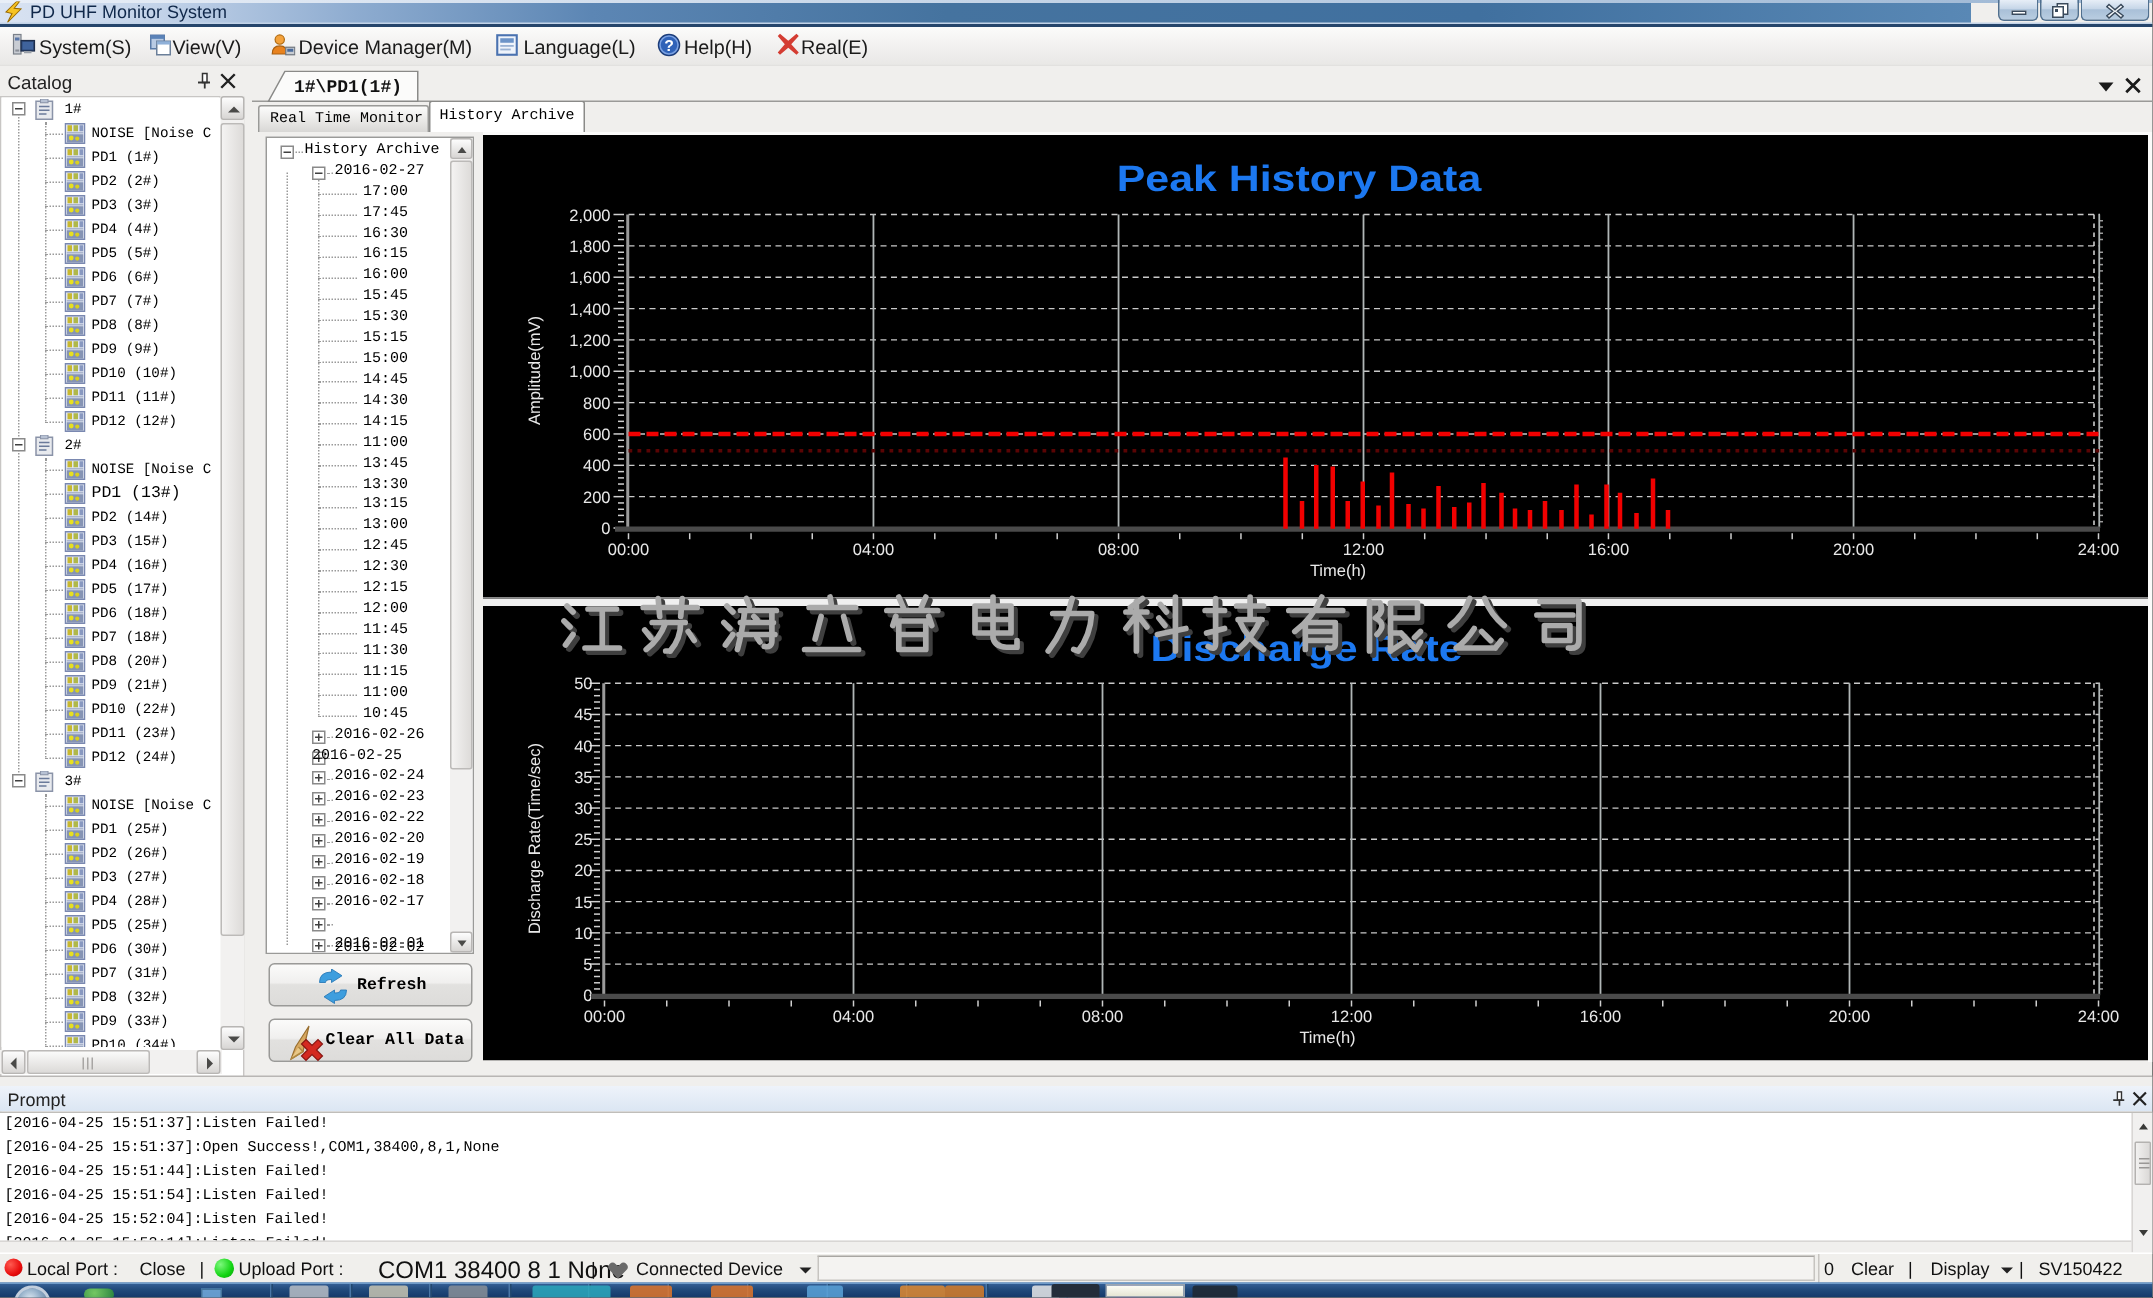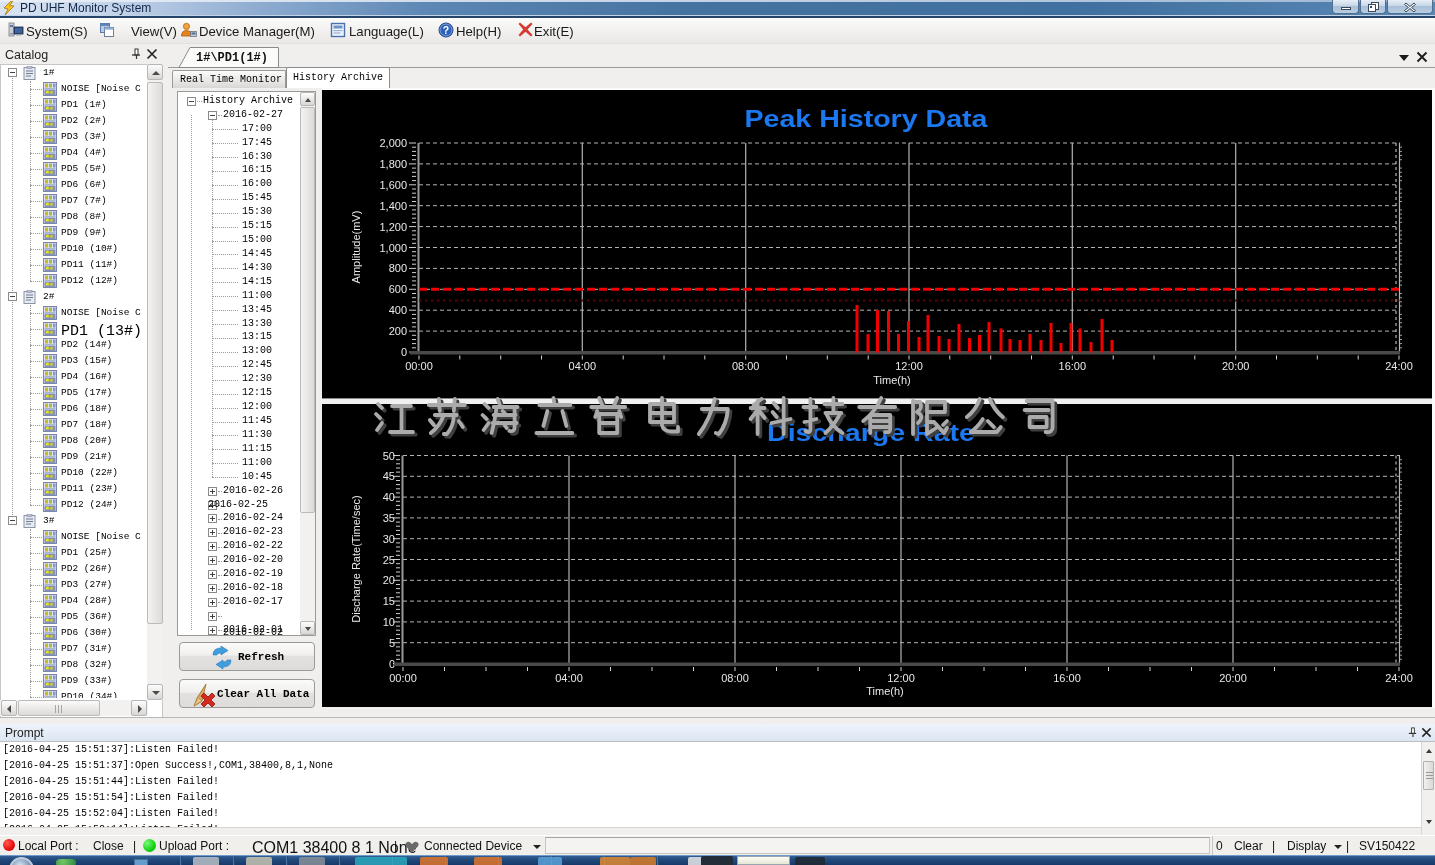--- a/index.html
+++ b/index.html
@@ -2,21 +2,21 @@
 <html><head><meta charset="utf-8">
 <style>
 * { margin:0; padding:0; box-sizing:border-box; }
 html,body { width:1435px; height:865px; overflow:hidden; }
 body { font-family:"Liberation Sans", sans-serif; background:#f0efed; position:relative; }
 .abs { position:absolute; }
 .mono { font-family:"Liberation Mono", monospace; }
 </style></head>
 <body>
 
-<div class="abs" style="left:0;top:0;width:1435px;height:18px;
+<div class="abs" style="left:0;top:0;width:1314px;height:18px;
  background:linear-gradient(to right,#d9e3f2 0%,#c3d3e9 8%,#8eacd0 18%,#5c86b4 30%,#45739f 48%,#40709f 75%,#5988b5 100%);">
  <div class="abs" style="left:0;top:0;width:1435px;height:2px;background:linear-gradient(to right,#e8eef7,#9db7d4);"></div>
  <div class="abs" style="left:0;top:15px;width:1435px;height:1px;background:#c2d3e8;"></div>
  <div class="abs" style="left:0;top:16px;width:1435px;height:2px;background:#25456b;"></div>
  <svg class="abs" style="left:2px;top:1px" width="14" height="14" viewBox="0 0 14 14">
    <polygon points="9,0 2,7 6,8 3,14 12,5 7.5,4.5 11,0" fill="#f7c322" stroke="#9a6a00" stroke-width="0.7"></polygon>
  </svg>
  <div class="abs" style="left:20px;top:1px;font-size:12px;color:#10284a;">PD UHF Monitor System</div>
 </div>
 
@@ -45,21 +45,21 @@
    <rect x="7" y="6" width="7" height="5" fill="#3f639c"></rect>
    <rect x="8" y="12" width="5" height="1.5" fill="#9aa0a8"></rect>
  </svg></div>
     <div class="abs" style="left:26px;top:6px;font-size:13.2px;color:#1a1a1a;">System(S)</div>
     <div class="abs" style="left:99px;top:4px;"><svg width="16" height="16" viewBox="0 0 16 16">
    <rect x="1.5" y="1.5" width="9" height="9" fill="#b9cbe4" stroke="#5a7ba8" stroke-width="1"></rect>
    <rect x="1.5" y="1.5" width="9" height="2.4" fill="#5a82b8"></rect>
    <rect x="5.5" y="5.5" width="9" height="9" fill="#ffffff" stroke="#6b7f99" stroke-width="1"></rect>
    <rect x="5.5" y="5.5" width="9" height="2.2" fill="#8fb0d8"></rect>
  </svg></div>
-    <div class="abs" style="left:115px;top:6px;font-size:13.2px;color:#1a1a1a;margin-left:16px;">View(V)</div>
+    <div class="abs" style="left:115px;top:6px;font-size:13.2px;color:#1a1a1a;">View(V)</div>
     <div class="abs" style="left:180px;top:4px;"><svg width="17" height="16" viewBox="0 0 17 16">
    <circle cx="6.5" cy="4.4" r="3.1" fill="#f4a23c" stroke="#b06a10" stroke-width="0.8"></circle>
    <path d="M1.5 14 Q1.5 8.6 6.5 8.6 Q11.5 8.6 11.5 14 Z" fill="#e8821e" stroke="#a85f10" stroke-width="0.8"></path>
    <rect x="10.5" y="9.5" width="6" height="5" fill="#c8ccd2" stroke="#70767e" stroke-width="0.8"></rect>
    <rect x="11.5" y="10.5" width="4" height="2" fill="#4a6a9a"></rect>
  </svg></div>
     <div class="abs" style="left:199px;top:6px;font-size:13.2px;color:#1a1a1a;">Device Manager(M)</div>
     <div class="abs" style="left:330px;top:4px;"><svg width="16" height="16" viewBox="0 0 16 16">
    <rect x="1.5" y="1.5" width="13" height="13" fill="#eef3fb" stroke="#4a72b0" stroke-width="1.4"></rect>
    <rect x="3.5" y="3.5" width="9" height="3" fill="#6b93c8"></rect>
@@ -69,21 +69,21 @@
     <div class="abs" style="left:349px;top:6px;font-size:13.2px;color:#1a1a1a;">Language(L)</div>
     <div class="abs" style="left:438px;top:4px;"><svg width="16" height="16" viewBox="0 0 16 16">
    <circle cx="8" cy="8" r="7" fill="#2f62b8" stroke="#1c3c78" stroke-width="1"></circle>
    <circle cx="8" cy="8" r="6" fill="none" stroke="#7aa0e0" stroke-width="1"></circle>
    <text x="8" y="12" font-size="10.5" font-weight="bold" fill="#fff" text-anchor="middle" font-family="Liberation Sans">?</text>
  </svg></div>
     <div class="abs" style="left:456px;top:6px;font-size:13.2px;color:#1a1a1a;">Help(H)</div>
     <div class="abs" style="left:518px;top:4px;"><svg width="15" height="15" viewBox="0 0 15 15">
    <path d="M2 0.5 L7.5 5.2 L13 0.5 L14.5 2 L9.5 7.5 L14.5 13 L13 14.5 L7.5 9.8 L2 14.5 L0.5 13 L5.2 7.5 L0.5 2 Z" fill="#d43c32"></path>
  </svg></div>
-    <div class="abs" style="left:534px;top:6px;font-size:13.2px;color:#1a1a1a;">Exit(E)</div>
+    <div class="abs" style="left:534px;top:6px;font-size:13.2px;color:#1a1a1a;">Real(E)</div>
   </div>
 <div class="abs" style="left:0;top:44px;width:164px;height:674px;background:#f0efed;">
  <div class="abs" style="left:5px;top:4px;font-size:12.5px;color:#222;">Catalog</div>
  <svg class="abs" style="left:130px;top:4px" width="12" height="12" viewBox="0 0 12 12">
    <rect x="5" y="1" width="3" height="6" fill="#fff" stroke="#333" stroke-width="1"></rect>
    <line x1="2" y1="7" x2="10" y2="7" stroke="#333" stroke-width="1.3"></line>
    <line x1="6.5" y1="7" x2="6.5" y2="11" stroke="#333" stroke-width="1.2"></line>
  </svg>
  <svg class="abs" style="left:146px;top:4px" width="12" height="12" viewBox="0 0 12 12">
    <path d="M1.5 1.5 L10.5 10.5 M10.5 1.5 L1.5 10.5" stroke="#222" stroke-width="1.6"></path>
@@ -286,21 +286,21 @@
     <svg class="abs" style="left:42px;top:256.5px" width="14" height="14" viewBox="0 0 14 14">
           <rect x="0.5" y="0.5" width="13" height="13" fill="#dfe5f0" stroke="#7a88b0" stroke-width="1"></rect>
           <rect x="1.5" y="7.5" width="11" height="5.5" fill="#8694b4"></rect>
           <circle cx="4.5" cy="10" r="1.6" fill="#e8e020"></circle>
       <circle cx="8.5" cy="10.4" r="1.4" fill="#d8d020"></circle>
           <rect x="2" y="1.5" width="3" height="4" fill="#c8b830"></rect>
       <rect x="6" y="1.5" width="3" height="4" fill="#b0b84a"></rect>
           <rect x="10" y="1.5" width="2.5" height="4" fill="#8898c0"></rect>
           <line x1="1.5" y1="6.5" x2="12.5" y2="6.5" stroke="#aab4cc" stroke-width="1"></line>
     </svg>
-    <div class="abs mono" style="left:60px;top:257.5px;font-size:15px;color:#000;">PD1 (13#)</div>
+    <div class="abs mono" style="left:60px;top:257.5px;font-size:11px;color:#000;">PD1 (13#)</div>
     <div class="abs" style="left:29px;top:279.5px;width:12px;border-top:1px dotted #9a9a9a;"></div>
     <svg class="abs" style="left:42px;top:272.5px" width="14" height="14" viewBox="0 0 14 14">
           <rect x="0.5" y="0.5" width="13" height="13" fill="#dfe5f0" stroke="#7a88b0" stroke-width="1"></rect>
           <rect x="1.5" y="7.5" width="11" height="5.5" fill="#8694b4"></rect>
           <circle cx="4.5" cy="10" r="1.6" fill="#e8e020"></circle>
       <circle cx="8.5" cy="10.4" r="1.4" fill="#d8d020"></circle>
           <rect x="2" y="1.5" width="3" height="4" fill="#c8b830"></rect>
       <rect x="6" y="1.5" width="3" height="4" fill="#b0b84a"></rect>
           <rect x="10" y="1.5" width="2.5" height="4" fill="#8898c0"></rect>
           <line x1="1.5" y1="6.5" x2="12.5" y2="6.5" stroke="#aab4cc" stroke-width="1"></line>
@@ -501,21 +501,21 @@
     <svg class="abs" style="left:42px;top:544.5px" width="14" height="14" viewBox="0 0 14 14">
           <rect x="0.5" y="0.5" width="13" height="13" fill="#dfe5f0" stroke="#7a88b0" stroke-width="1"></rect>
           <rect x="1.5" y="7.5" width="11" height="5.5" fill="#8694b4"></rect>
           <circle cx="4.5" cy="10" r="1.6" fill="#e8e020"></circle>
       <circle cx="8.5" cy="10.4" r="1.4" fill="#d8d020"></circle>
           <rect x="2" y="1.5" width="3" height="4" fill="#c8b830"></rect>
       <rect x="6" y="1.5" width="3" height="4" fill="#b0b84a"></rect>
           <rect x="10" y="1.5" width="2.5" height="4" fill="#8898c0"></rect>
           <line x1="1.5" y1="6.5" x2="12.5" y2="6.5" stroke="#aab4cc" stroke-width="1"></line>
     </svg>
-    <div class="abs mono" style="left:60px;top:545.5px;font-size:9.5px;color:#000;">PD5 (36#)</div>
+    <div class="abs mono" style="left:60px;top:545.5px;font-size:9.5px;color:#000;">PD5 (25#)</div>
     <div class="abs" style="left:29px;top:567.5px;width:12px;border-top:1px dotted #9a9a9a;"></div>
     <svg class="abs" style="left:42px;top:560.5px" width="14" height="14" viewBox="0 0 14 14">
           <rect x="0.5" y="0.5" width="13" height="13" fill="#dfe5f0" stroke="#7a88b0" stroke-width="1"></rect>
           <rect x="1.5" y="7.5" width="11" height="5.5" fill="#8694b4"></rect>
           <circle cx="4.5" cy="10" r="1.6" fill="#e8e020"></circle>
       <circle cx="8.5" cy="10.4" r="1.4" fill="#d8d020"></circle>
           <rect x="2" y="1.5" width="3" height="4" fill="#c8b830"></rect>
       <rect x="6" y="1.5" width="3" height="4" fill="#b0b84a"></rect>
           <rect x="10" y="1.5" width="2.5" height="4" fill="#8898c0"></rect>
           <line x1="1.5" y1="6.5" x2="12.5" y2="6.5" stroke="#aab4cc" stroke-width="1"></line>

